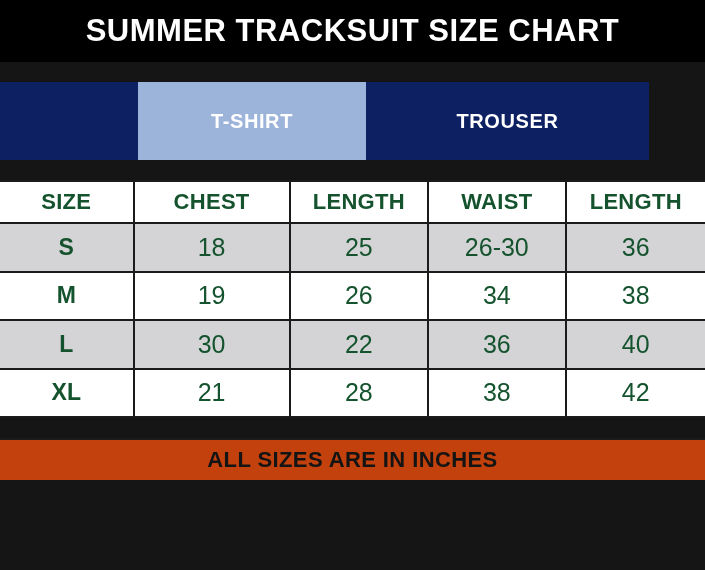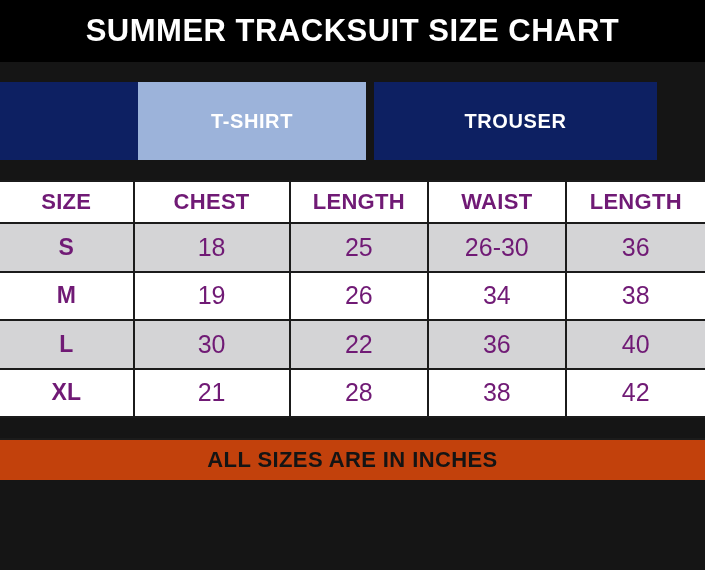--- a/index.html
+++ b/index.html
@@ -79,21 +79,21 @@
   .row.data   { flex: 1 1 0; }
   .row.shade  { background: #d4d4d6; }
   .row.plain  { background: #ffffff; }
 
   .cell {
     display: flex;
     align-items: center;
     justify-content: center;
     box-sizing: border-box;
     border-right: 2px solid #1b1b1b;
-    color: #701a75;
+    color: #14532d;
     text-align: left;
   }
   .cell:last-child { border-right: none; }
 
   .c0 { width: 138px; }
   .c1 { width: 160px; }
   .c2 { width: 142px; }
   .c3 { width: 141px; }
   .c4 { width: 142px; }
 
@@ -138,21 +138,21 @@
 
 <div class="chart">
 
   <div class="title-band">
     <div class="title-text">SUMMER TRACKSUIT SIZE CHART</div>
   </div>
 
   <div class="group-band">
     <div class="group-cell group-blank" style="background:#0d2062;"></div>
     <div class="group-cell group-tshirt" style="background:#9cb3da;color:#ffffff;">T-SHIRT</div>
-    <div class="group-cell group-trouser" style="background:#0d2062;margin-left:8px;">TROUSER</div>
+    <div class="group-cell group-trouser" style="background:#0d2062;">TROUSER</div>
   </div>
 
   <div class="table-wrap">
 
     <div class="row head">
       <div class="cell c0">SIZE</div>
       <div class="cell c1">CHEST</div>
       <div class="cell c2">LENGTH</div>
       <div class="cell c3">WAIST</div>
       <div class="cell c4">LENGTH</div>

